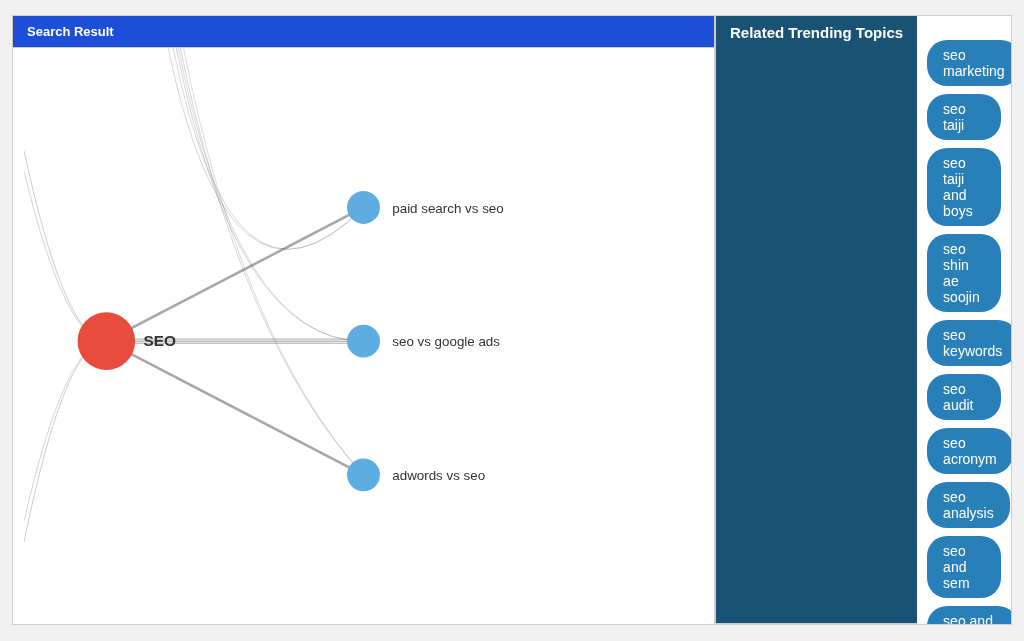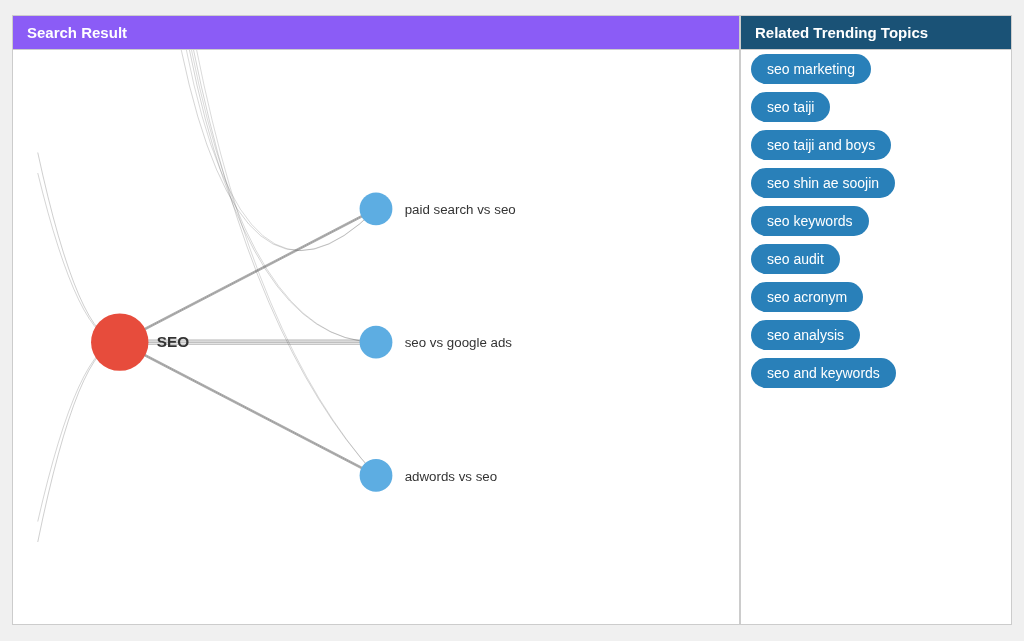--- a/index.html
+++ b/index.html
@@ -22,50 +22,50 @@
       border: 1px solid #ccc;
       background: #fff;
     }
     .left-panel {
       flex: 1;
       display: flex;
       flex-direction: column;
       border-right: 2px solid #ccc;
     }
     .left-header {
-      background: #8b5cf6;
+      background: #1d4ed8;
       color: white;
       font-weight: bold;
-      font-size: 15px;
+      font-size: 13px;
       padding: 8px 14px;
       border-bottom: 1px solid #ccc;
     }
     .left-content {
       flex: 1;
       position: relative;
       overflow: hidden;
       background: #fff;
     }
     .right-panel {
-      width: 270px;
+      width: 295px;
       display: flex;
-      flex-direction: column;
+      flex-direction: row;
     }
     .right-header {
       background: #1a5276;
       color: white;
       font-weight: bold;
       font-size: 15px;
       padding: 8px 14px;
       border-bottom: 1px solid #ccc;
     }
     .right-content {
       flex: 1;
       overflow-y: scroll;
-      padding: 4px 10px;
+      padding: 24px 10px;
       display: flex;
       flex-direction: column;
       gap: 8px;
     }
     .right-content::-webkit-scrollbar {
       width: 8px;
     }
     .right-content::-webkit-scrollbar-track {
       background: #e0e0e0;
     }
@@ -144,16 +144,17 @@
     <div class="right-content">
 
     <div class="topic-tag">seo marketing</div>
         <div class="topic-tag">seo taiji</div>
         <div class="topic-tag">seo taiji and boys</div>
         <div class="topic-tag">seo shin ae soojin</div>
         <div class="topic-tag">seo keywords</div>
         <div class="topic-tag">seo audit</div>
         <div class="topic-tag">seo acronym</div>
         <div class="topic-tag">seo analysis</div>
+        <div class="topic-tag">seo and sem</div>
         <div class="topic-tag">seo and keywords</div>
       </div>
   </div>
 </div>
 
 </body></html>

